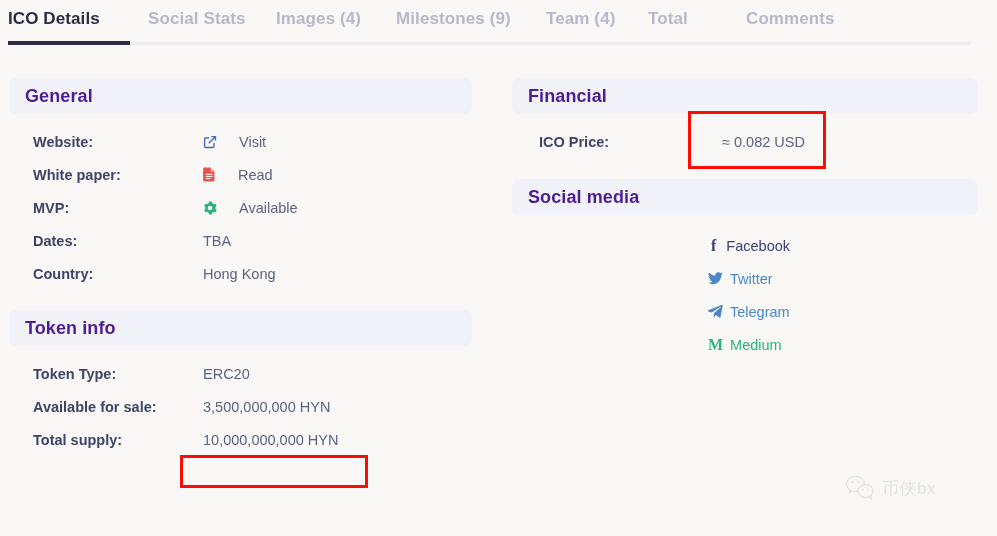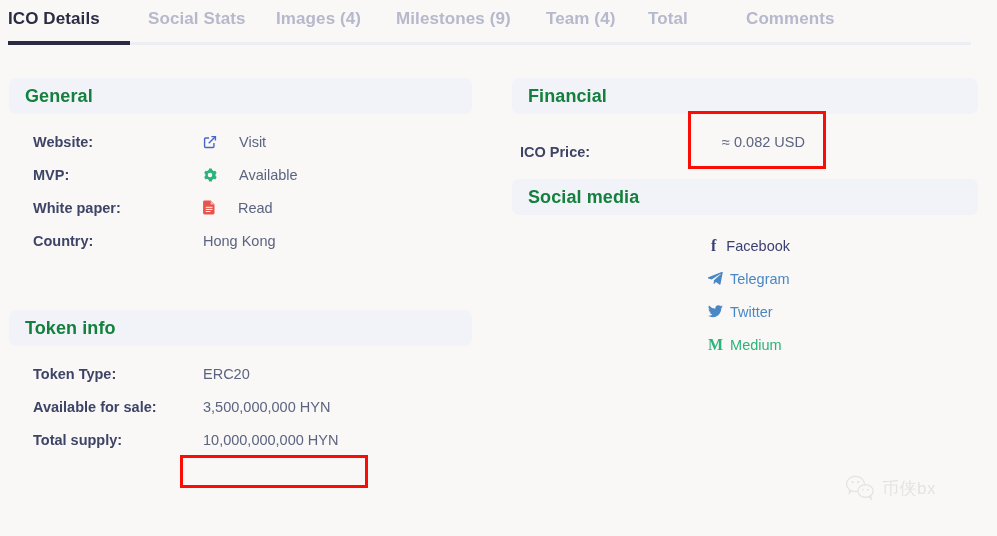--- a/index.html
+++ b/index.html
@@ -54,21 +54,21 @@
     background: #f1f3f9;
     border-radius: 7px;
     position: relative;
   }
   .sec-head .sec-title {
     position: absolute;
     left: 16px; top: 50%;
     transform: translateY(-50%);
     font-size: 18px;
     font-weight: bold;
-    color: #15803d;
+    color: #4c1d95;
     letter-spacing: .1px;
   }
 
   .rows { position: relative; }
   .row {
     position: relative;
     height: 33px;
   }
   .row .lbl {
     position: absolute;
@@ -95,21 +95,21 @@
   
   .c-blue   { color: #4667c9; }
   .c-red    { color: #e7544e; }
   .c-green  { color: #2cb37b; }
 
   
   .ico { display: inline-flex; align-items: center; line-height: 0; }
   .ico svg { display: block; }
 
   
-  #ico-price-row .lbl { left: 8px; margin-top: 10px; }
+  #ico-price-row .lbl { left: 27px; }
   #ico-price-row .val { left: 210px; }
 
   
   #social-list {
     position: relative;
     padding-top: 14px;
   }
   .social-item {
     position: relative;
     height: 33px;
@@ -198,50 +198,54 @@
             <path d="M12.5 9.2V13a1.2 1.2 0 0 1-1.2 1.2H3a1.2 1.2 0 0 1-1.2-1.2V4.7A1.2 1.2 0 0 1 3 3.5h3.9"></path>
             <path d="M9.6 1.8h4.6v4.6"></path>
             <path d="M6.6 9.4 14 2"></path>
           </svg>
         </span>
         <span>Visit</span>
       </div>
     </div>
 
     <div class="row">
-      <div class="lbl">MVP:</div>
-      <div class="val c-green">
-        <span class="ico">
-          <svg width="14" height="14" viewBox="0 0 16 16" fill="#2cb37b">
-            <path d="M14.3 9.2a6.4 6.4 0 0 0 0-2.4l1.4-1-1.6-2.8-1.7.6a6.3 6.3 0 0 0-2-1.2L10.1.5H6.9L6.6 2.4a6.3 6.3 0 0 0-2 1.2l-1.7-.6L1.3 5.8l1.4 1a6.4 6.4 0 0 0 0 2.4l-1.4 1 1.6 2.8 1.7-.6a6.3 6.3 0 0 0 2 1.2l.3 1.9h3.2l.3-1.9a6.3 6.3 0 0 0 2-1.2l1.7.6 1.6-2.8z"></path>
-            <circle cx="8" cy="8" r="2.6" fill="#f9f8f6"></circle>
-          </svg>
-        </span>
-        <span>Available</span>
-      </div>
-    </div>
-
-    <div class="row">
       <div class="lbl">White paper:</div>
       <div class="val link c-red">
         <span class="ico">
           <svg width="13" height="15" viewBox="0 0 12 15">
             <path d="M1 .6h6.2L11 4.4V13a1.4 1.4 0 0 1-1.4 1.4H1A1.4 1.4 0 0 1-.4 13V2A1.4 1.4 0 0 1 1 .6z" fill="#e7544e"></path>
             <path d="M7.2.6 11 4.4H7.2z" fill="#f9b3b0"></path>
             <g stroke="#fff" stroke-width="1" stroke-linecap="round">
               <path d="M2.6 7.3h6"></path>
                 <path d="M2.6 9.4h6"></path>
                 <path d="M2.6 11.5h4"></path>
             </g>
           </svg>
         </span>
         <span>Read</span>
       </div>
     </div>
 
+    <div class="row">
+      <div class="lbl">MVP:</div>
+      <div class="val c-green">
+        <span class="ico">
+          <svg width="14" height="14" viewBox="0 0 16 16" fill="#2cb37b">
+            <path d="M14.3 9.2a6.4 6.4 0 0 0 0-2.4l1.4-1-1.6-2.8-1.7.6a6.3 6.3 0 0 0-2-1.2L10.1.5H6.9L6.6 2.4a6.3 6.3 0 0 0-2 1.2l-1.7-.6L1.3 5.8l1.4 1a6.4 6.4 0 0 0 0 2.4l-1.4 1 1.6 2.8 1.7-.6a6.3 6.3 0 0 0 2 1.2l.3 1.9h3.2l.3-1.9a6.3 6.3 0 0 0 2-1.2l1.7.6 1.6-2.8z"></path>
+            <circle cx="8" cy="8" r="2.6" fill="#f9f8f6"></circle>
+          </svg>
+        </span>
+        <span>Available</span>
+      </div>
+    </div>
+
+    <div class="row">
+      <div class="lbl">Dates:</div>
+      <div class="val">TBA</div>
+    </div>
 
     <div class="row">
       <div class="lbl">Country:</div>
       <div class="val">Hong Kong</div>
     </div>
 
   </div>
 </div>
 
 <div class="col-left" style="top:310px;">
@@ -287,38 +291,38 @@
     <div class="social-item">
       <div class="s-inner s-facebook">
         <span class="ico">
           <span class="fb-glyph">f</span>
         </span>
         <span>Facebook</span>
       </div>
     </div>
 
     <div class="social-item">
+      <div class="s-inner s-twitter">
+        <span class="ico">
+          <svg width="15" height="13" viewBox="0 0 16 14" fill="#4a87c4">
+            <path d="M16 1.7a6.4 6.4 0 0 1-1.9.5A3.3 3.3 0 0 0 15.5.4a6.6 6.6 0 0 1-2.1.8A3.3 3.3 0 0 0 7.8 4a9.3 9.3 0 0 1-6.8-3.4 3.3 3.3 0 0 0 1 4.4 3.2 3.2 0 0 1-1.5-.4 3.3 3.3 0 0 0 2.6 3.2 3.3 3.3 0 0 1-1.5.1 3.3 3.3 0 0 0 3.1 2.3A6.6 6.6 0 0 1 0 11.6a9.3 9.3 0 0 0 5 1.5c6 0 9.4-5.1 9.2-9.7A6.6 6.6 0 0 0 16 1.7z"></path>
+          </svg>
+        </span>
+        <span>Twitter</span>
+      </div>
+    </div>
+
+    <div class="social-item">
       <div class="s-inner s-telegram">
         <span class="ico">
           <svg width="15" height="13" viewBox="0 0 16 14" fill="#4a87c4">
             <path d="M15.8.6 13.4 12.9c-.2.8-.6 1-1.3.6l-3.6-2.6-1.7 1.7c-.2.2-.4.4-.8.4l.3-4 7.3-6.6c.3-.3-.1-.4-.5-.2L3.9 8.1.1 6.9c-.8-.3-.8-.8.2-1.2L14.8-.1c.7-.2 1.3.2 1 .7z"></path>
           </svg>
         </span>
         <span>Telegram</span>
-      </div>
-    </div>
-
-    <div class="social-item">
-      <div class="s-inner s-twitter">
-        <span class="ico">
-          <svg width="15" height="13" viewBox="0 0 16 14" fill="#4a87c4">
-            <path d="M16 1.7a6.4 6.4 0 0 1-1.9.5A3.3 3.3 0 0 0 15.5.4a6.6 6.6 0 0 1-2.1.8A3.3 3.3 0 0 0 7.8 4a9.3 9.3 0 0 1-6.8-3.4 3.3 3.3 0 0 0 1 4.4 3.2 3.2 0 0 1-1.5-.4 3.3 3.3 0 0 0 2.6 3.2 3.3 3.3 0 0 1-1.5.1 3.3 3.3 0 0 0 3.1 2.3A6.6 6.6 0 0 1 0 11.6a9.3 9.3 0 0 0 5 1.5c6 0 9.4-5.1 9.2-9.7A6.6 6.6 0 0 0 16 1.7z"></path>
-          </svg>
-        </span>
-        <span>Twitter</span>
       </div>
     </div>
 
     <div class="social-item">
       <div class="s-inner s-medium">
         <span class="ico">
           <span class="medium-glyph">M</span>
         </span>
         <span>Medium</span>
       </div>

